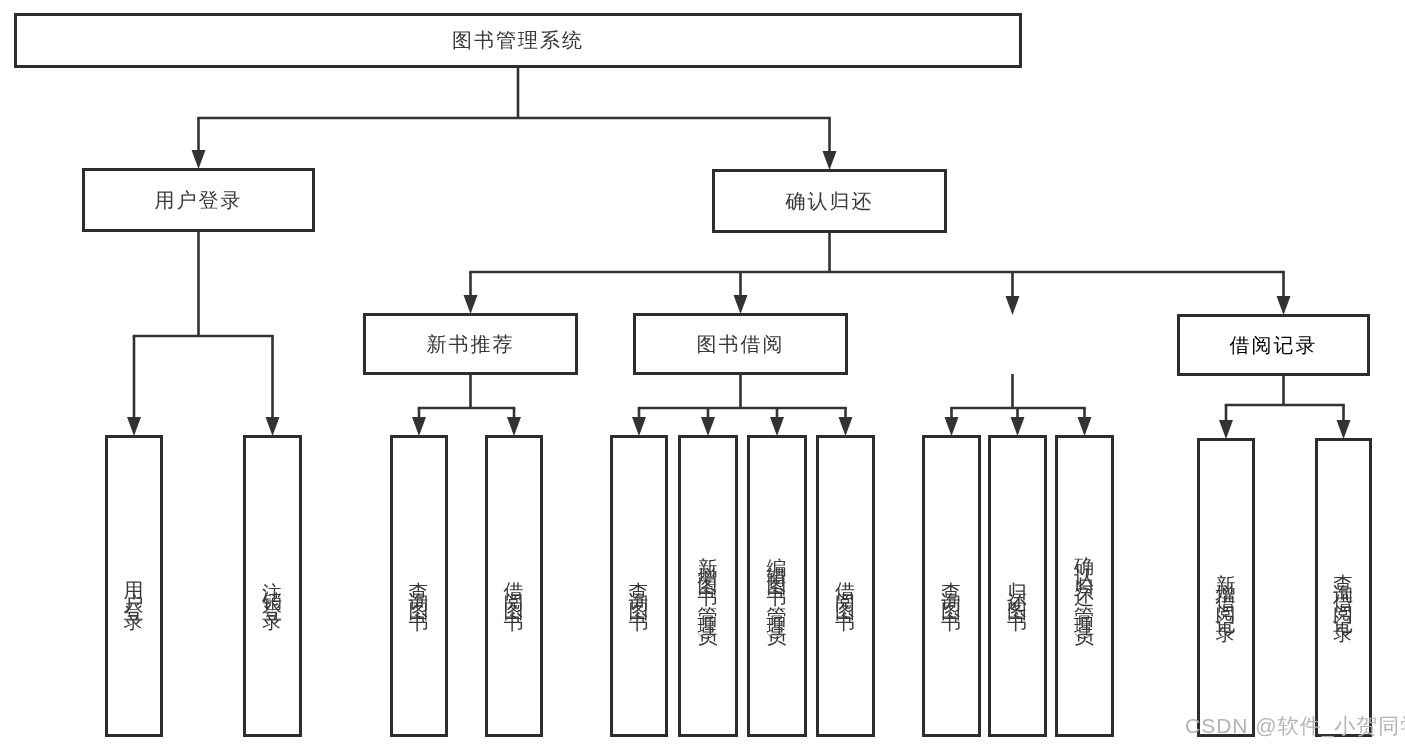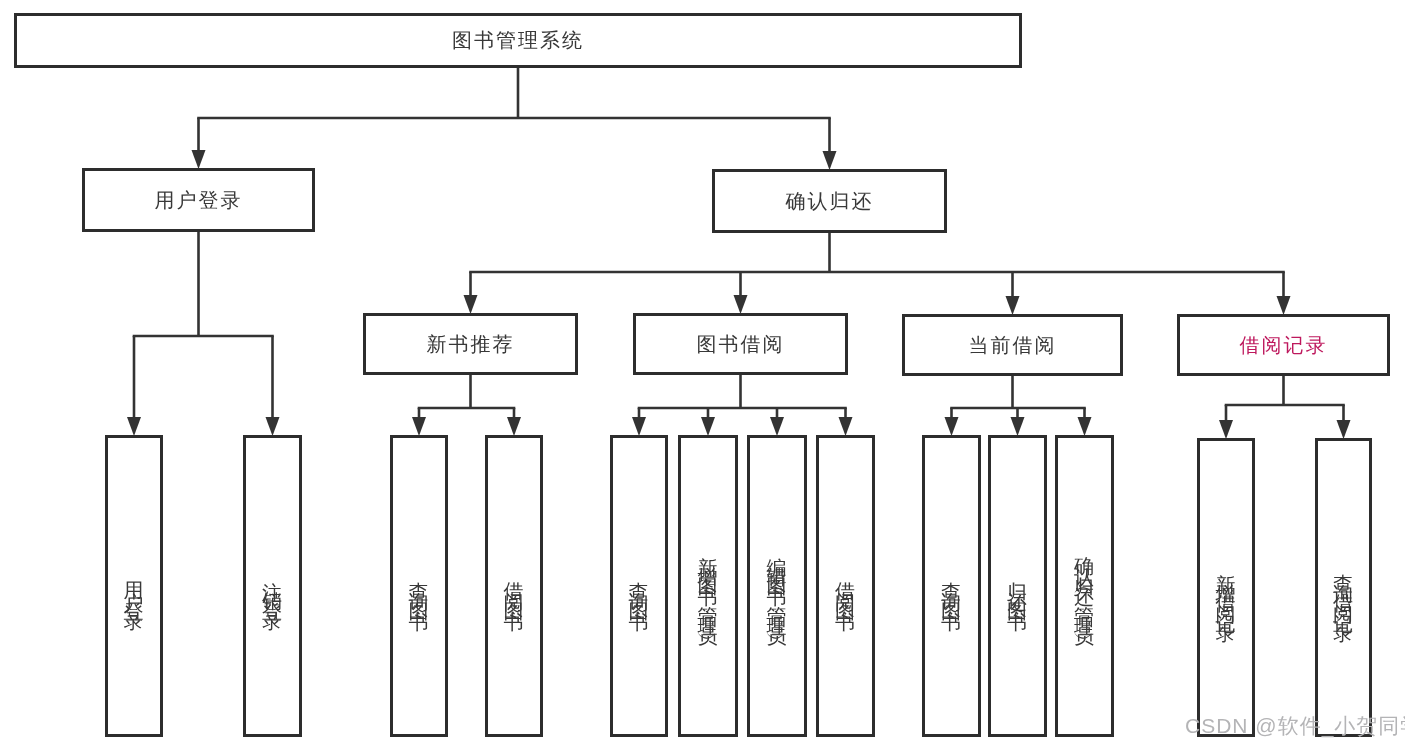--- a/index.html
+++ b/index.html
@@ -109,22 +109,21 @@
       <polygon points="1219,420 1233,420 1226,439" fill="#333333"></polygon>
       <line x1="1343.5" y1="405" x2="1343.5" y2="423" stroke="#333333" stroke-width="2.6"></line>
       <polygon points="1336.5,420 1350.5,420 1343.5,439" fill="#333333"></polygon>
     </svg>
   <div class="watermark" style="left: 1185px; top: 712px; color: rgb(180, 180, 182);">CSDN @软件_小贺同学</div>
 <div class="node h" style="left: 14px; top: 13px; width: 1008px; height: 55px; border-color: rgb(45, 45, 45); background: rgb(255, 255, 255); color: rgb(56, 56, 56);">图书管理系统</div>
     <div class="node h" style="left: 82px; top: 168px; width: 233px; height: 64px; border-color: rgb(45, 45, 45); background: rgb(255, 255, 255); color: rgb(56, 56, 56);">用户登录</div>
     <div class="node h" style="left: 712px; top: 169px; width: 235px; height: 64px; border-color: rgb(45, 45, 45); background: rgb(255, 255, 255); color: rgb(56, 56, 56);">确认归还</div>
     <div class="node h" style="left: 633px; top: 313px; width: 215px; height: 62px; border-color: rgb(45, 45, 45); background: rgb(255, 255, 255); color: rgb(56, 56, 56);">图书借阅</div>
     <div class="node h" style="left: 363px; top: 313px; width: 215px; height: 62px; border-color: rgb(45, 45, 45); background: rgb(255, 255, 255); color: rgb(56, 56, 56);">新书推荐</div>
-    <div class="node h" style="left: 902px; top: 314px; width: 221px; height: 62px; border-color: rgb(45, 45, 45); background: rgb(255, 255, 255); color: rgb(56, 56, 56);">当前借阅</div>
-    <div class="node h" style="left: 1177px; top: 314px; width: 213px; height: 62px; border-color: rgb(45, 45, 45); background: rgb(255, 255, 255); color: #be185d;">借阅记录</div>
+    <div class="node h" style="left: 1177px; top: 314px; width: 193px; height: 62px; border-color: rgb(45, 45, 45); background: rgb(255, 255, 255); color: #000000;">借阅记录</div>
     <div class="node v" style="left: 105px; top: 435px; width: 58px; height: 302px; border-color: rgb(45, 45, 45); background: rgb(255, 255, 255); color: rgb(56, 56, 56);">用户登录</div>
     <div class="node v" style="left: 243px; top: 435px; width: 59px; height: 302px; border-color: rgb(45, 45, 45); background: rgb(255, 255, 255); color: rgb(56, 56, 56);">注销登录</div>
     <div class="node v" style="left: 390px; top: 435px; width: 58px; height: 302px; border-color: rgb(45, 45, 45); background: rgb(255, 255, 255); color: rgb(56, 56, 56);">查询图书</div>
     <div class="node v" style="left: 485px; top: 435px; width: 58px; height: 302px; border-color: rgb(45, 45, 45); background: rgb(255, 255, 255); color: rgb(56, 56, 56);">借阅图书</div>
     <div class="node v" style="left: 610px; top: 435px; width: 58px; height: 302px; border-color: rgb(45, 45, 45); background: rgb(255, 255, 255); color: rgb(56, 56, 56);">查询图书</div>
     <div class="node v" style="left: 678px; top: 435px; width: 60px; height: 302px; border-color: rgb(45, 45, 45); background: rgb(255, 255, 255); color: rgb(56, 56, 56);">新增图书（管理员）</div>
     <div class="node v" style="left: 747px; top: 435px; width: 60px; height: 302px; border-color: rgb(45, 45, 45); background: rgb(255, 255, 255); color: rgb(56, 56, 56);">编辑图书（管理员）</div>
     <div class="node v" style="left: 816px; top: 435px; width: 59px; height: 302px; border-color: rgb(45, 45, 45); background: rgb(255, 255, 255); color: rgb(56, 56, 56);">借阅图书</div>
     <div class="node v" style="left: 922px; top: 435px; width: 59px; height: 302px; border-color: rgb(45, 45, 45); background: rgb(255, 255, 255); color: rgb(56, 56, 56);">查询图书</div>
     <div class="node v" style="left: 988px; top: 435px; width: 59px; height: 302px; border-color: rgb(45, 45, 45); background: rgb(255, 255, 255); color: rgb(56, 56, 56);">归还图书</div>

